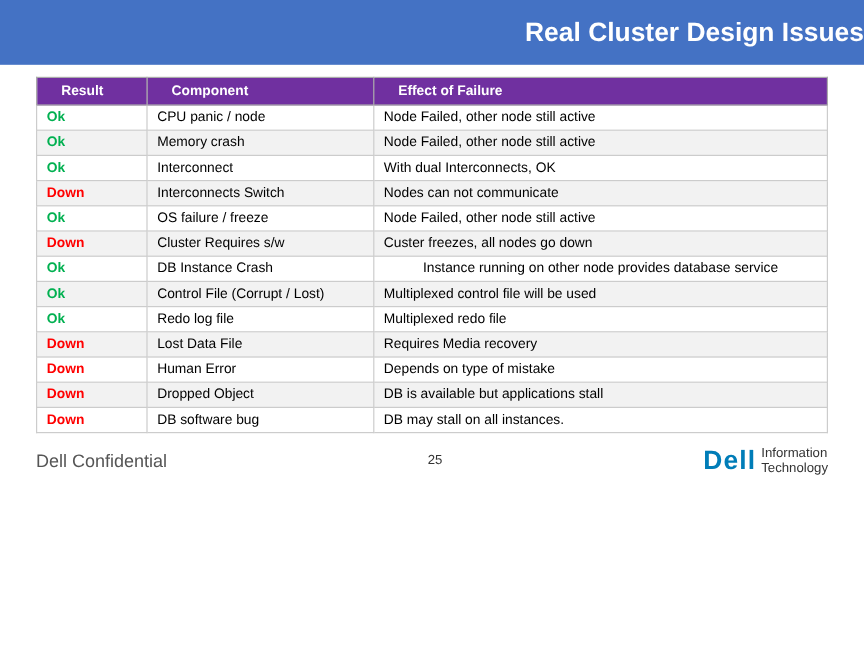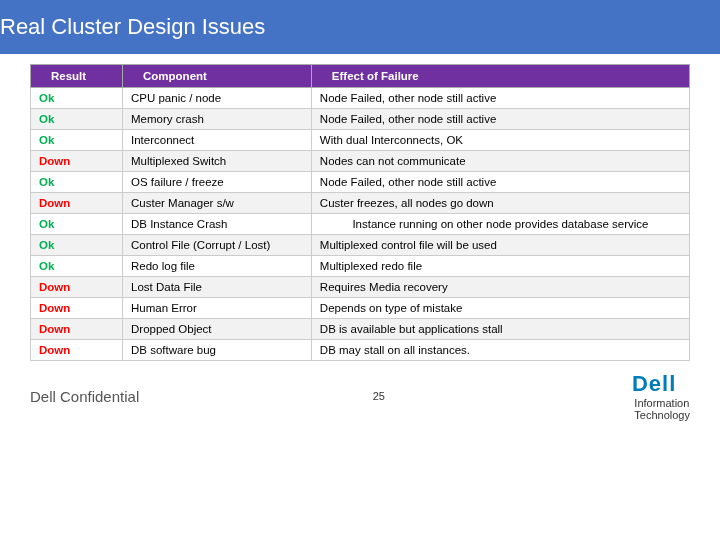--- a/index.html
+++ b/index.html
@@ -8,24 +8,24 @@
       height: 540px;
       background: #fff;
       font-family: Arial, sans-serif;
       font-size: 12px;
       overflow: hidden;
     }
 
     .header {
       background: #4472C4;
       color: #fff;
-      text-align: left;
+      text-align: right;
       padding: 14px 0;
       font-size: 22px;
-      font-weight: normal;
+      font-weight: bold;
     }
 
     .content {
       padding: 10px 30px 6px 30px;
     }
 
     table {
       width: 100%;
       border-collapse: collapse;
       font-size: 11.5px;
@@ -96,28 +96,27 @@
       letter-spacing: 1px;
     }
 
     .dell-logo span {
       color: #007DB8;
     }
 
     .it-text {
       font-size: 11px;
       color: #333;
-      margin-left: 16px;
+      margin-left: 4px;
       line-height: 1.1;
     }
 
     .logo-container {
       display: flex;
       align-items: center;
-      flex-direction: column;
     }
   </style>
 </head>
 <body>
 
 <div>
   <div class="header">Real Cluster  Design Issues</div>
 </div>
 
 <div class="content">
@@ -140,31 +139,31 @@
           <td>Memory crash</td>
           <td>Node Failed, other node still active</td>
         </tr>
         <tr>
           <td class="result-ok">Ok</td>
           <td>Interconnect</td>
           <td>With dual Interconnects, OK</td>
         </tr>
         <tr>
           <td class="result-down">Down</td>
-          <td>Multiplexed Switch</td>
+          <td>Interconnects Switch</td>
           <td>Nodes can not communicate</td>
         </tr>
         <tr>
           <td class="result-ok">Ok</td>
           <td>OS failure / freeze</td>
           <td>Node Failed, other node still active</td>
         </tr>
         <tr>
           <td class="result-down">Down</td>
-          <td>Custer Manager s/w</td>
+          <td>Cluster Requires s/w</td>
           <td>Custer freezes, all nodes go down</td>
         </tr>
         <tr>
           <td class="result-ok">Ok</td>
           <td>DB Instance Crash</td>
           <td style="text-align: center;">Instance running on other node provides database service</td>
         </tr>
         <tr>
           <td class="result-ok">Ok</td>
           <td>Control File (Corrupt / Lost)</td>

